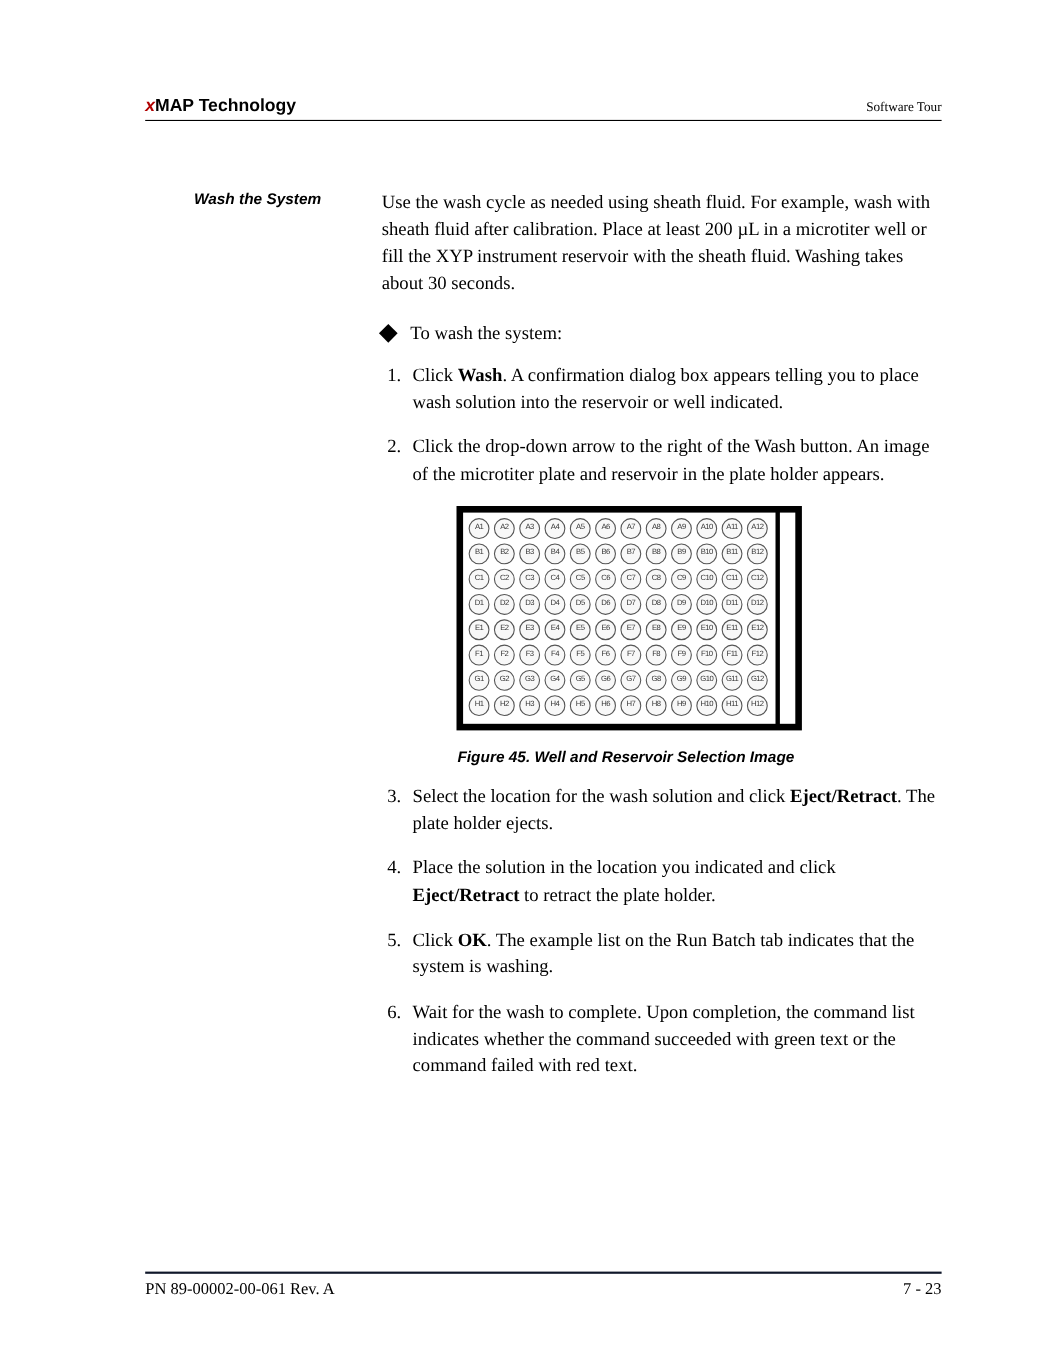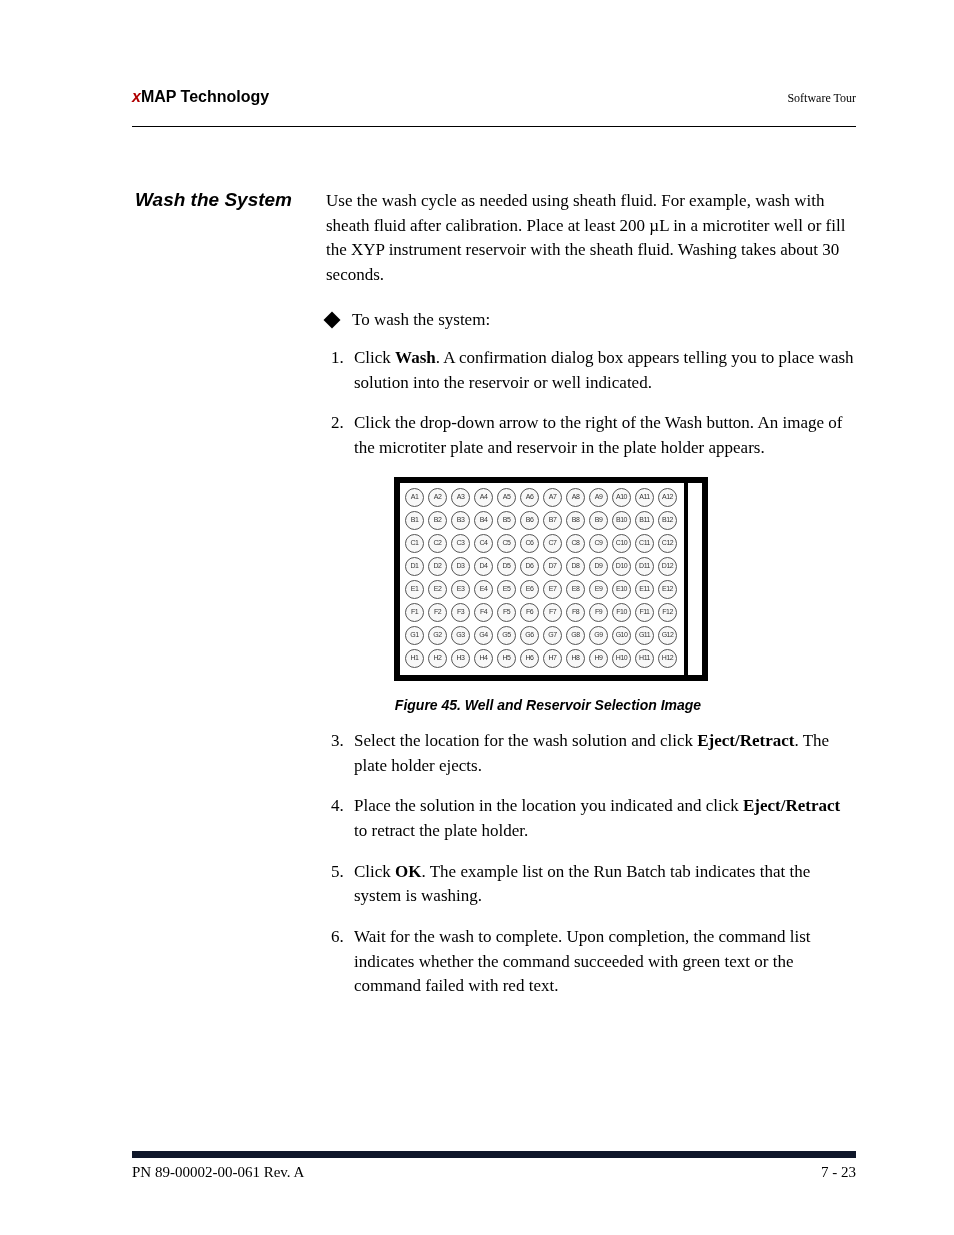--- a/index.html
+++ b/index.html
@@ -14,21 +14,21 @@
     background: #fff;
   }
   .page {
     padding: 88px 98px 0 132px;
   }
   .header-row {
     display: flex;
     justify-content: space-between;
     align-items: baseline;
     border-bottom: 1.5px solid #000;
-    padding-bottom: 20px;
+    padding-bottom: 3px;
     margin-bottom: 62px;
   }
   .header-left {
     font-family: Arial, Helvetica, sans-serif;
     font-weight: bold;
     font-size: 16px;
   }
   .header-left .x {
     font-style: italic;
     color: #b00000;
@@ -40,30 +40,31 @@
   }
   .section {
     display: flex;
     align-items: flex-start;
     gap: 24px;
   }
   .section-title {
     font-family: Arial, Helvetica, sans-serif;
     font-weight: bold;
     font-style: italic;
-    font-size: 19px;
+    font-size: 14px;
     width: 160px;
     flex-shrink: 0;
     text-align: right;
     padding-right: 10px;
     white-space: nowrap;
   }
   .section-body {
     flex: 1;
     line-height: 1.45;
+    margin-left: 21px;
   }
   .para {
     margin-bottom: 20px;
   }
   .bullet-line {
     display: flex;
     align-items: center;
     gap: 14px;
     margin: 18px 0 14px 0;
     font-family: Liberation Serif, serif;
@@ -134,21 +135,21 @@
     font-weight: bold;
     font-size: 14px;
     margin-top: 14px;
     text-align: center;
   }
   .footer-row {
     position: absolute;
     bottom: 54px;
     left: 132px;
     right: 98px;
-    border-top: 7px solid #0f172a;
+    border-top: 2px solid #0f172a;
     padding-top: 6px;
     display: flex;
     justify-content: space-between;
     font-size: 15px;
     font-family: Liberation Serif, serif;
   }
 </style>
 </head>
 <body>
 

